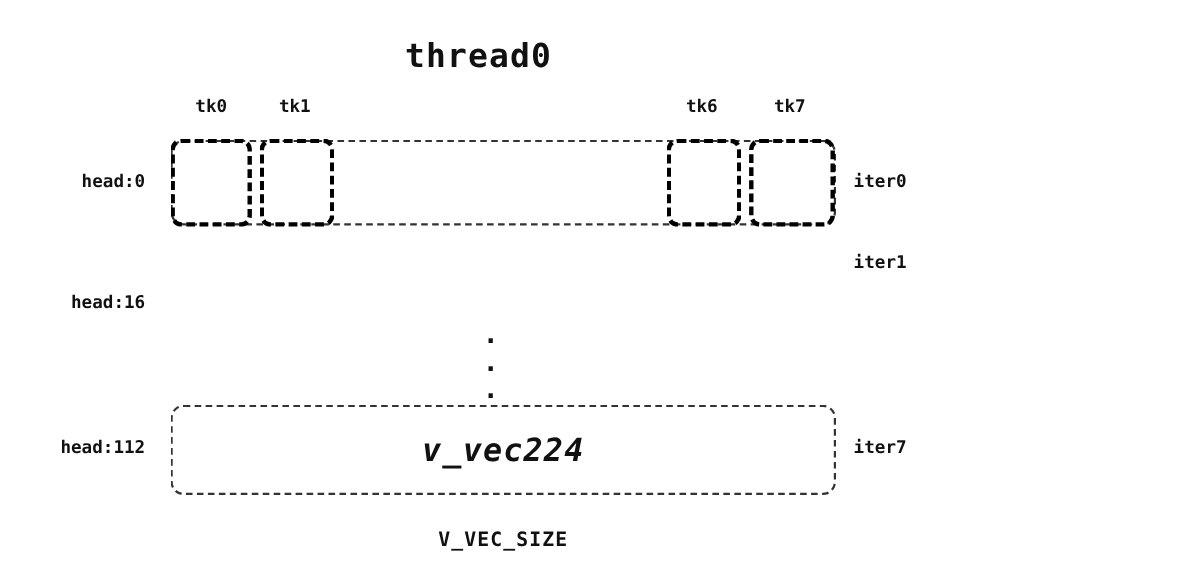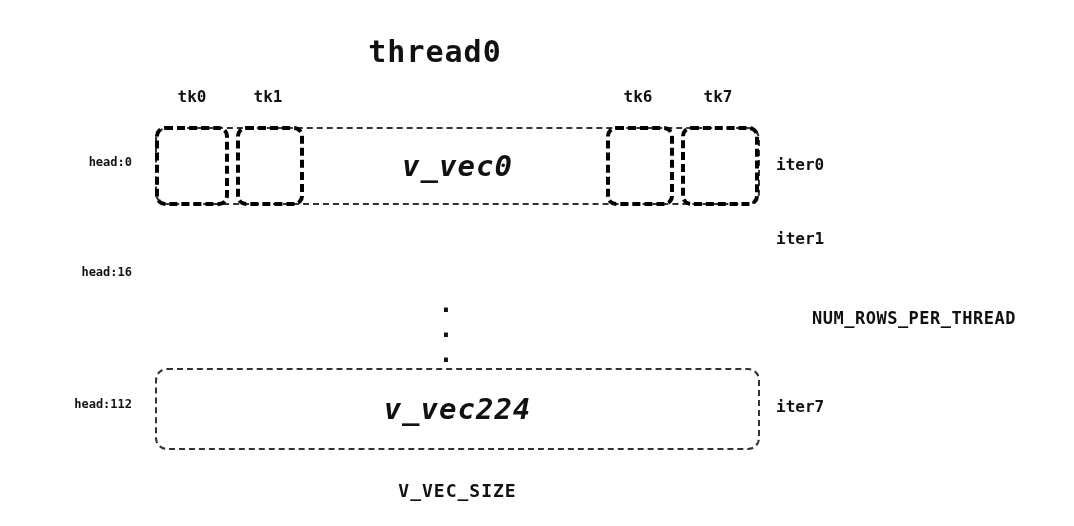--- a/index.html
+++ b/index.html
@@ -67,21 +67,21 @@
   }
   .box0 { left: -2px;  width: 74px; }
   .box1 { left: 79px;  width: 68px; }
   .box2 { left: 449px; width: 68px; }
   .box3 { left: 524px; width: 78px; }
 
   .head-label {
     left: 20px;
     width: 112px;
     text-align: right;
-    font-size: 12px;
+    font-size: 16px;
     font-weight: bold;
   }
   .head0 { top: 155px; }
   .head1 { top: 221px; margin-top: 44px; }
   .head2 { top: 397px; }
 
   .iter-label {
     left: 776px;
     width: 90px;
     text-align: left;
@@ -134,29 +134,27 @@
 
   <div class="abs iter-label iter0">iter0</div>
   <div class="abs iter-label iter1">iter1</div>
   <div class="abs iter-label iter2">iter7</div>
 
   <div class="abs vec-row row0">
     <div class="tk-box box0"></div>
     <div class="tk-box box1"></div>
     <div class="tk-box box2"></div>
     <div class="tk-box box3"></div>
-    <span class="vec-label">v_vec0</span>
   </div>
 
 
   <div class="abs ellipsis">.
 .
 .</div>
 
-  <div class="abs rows-per-thread">NUM_ROWS_PER_THREAD</div>
 
   <div class="abs vec-row row2">
     <span class="vec-label">v_vec224</span>
   </div>
 
   <div class="abs vec-size">V_VEC_SIZE</div>
 
 </div>
 
 </body></html>

